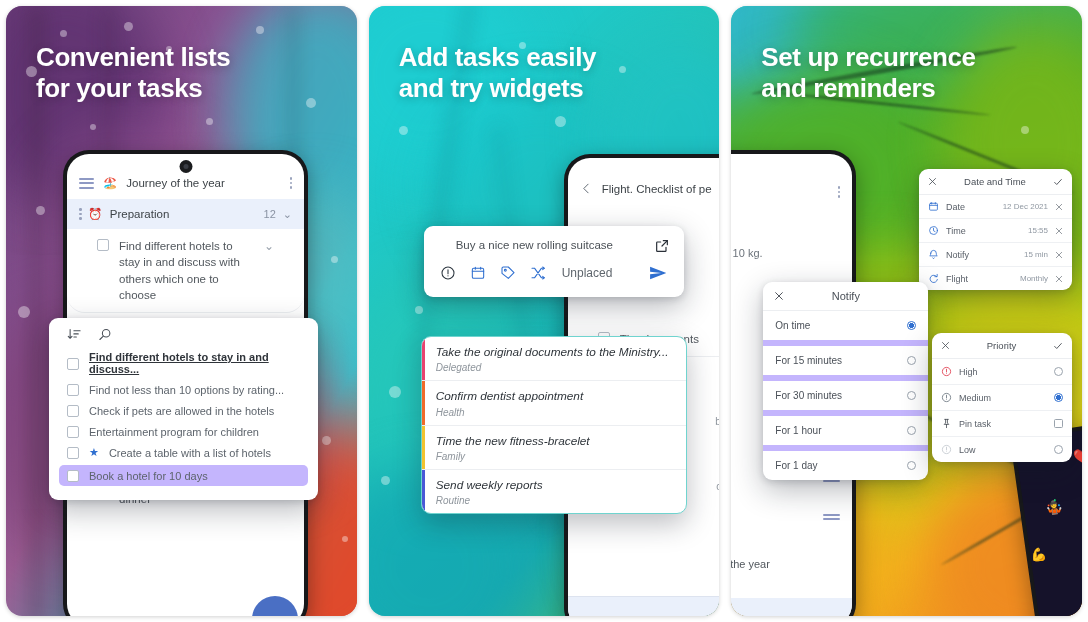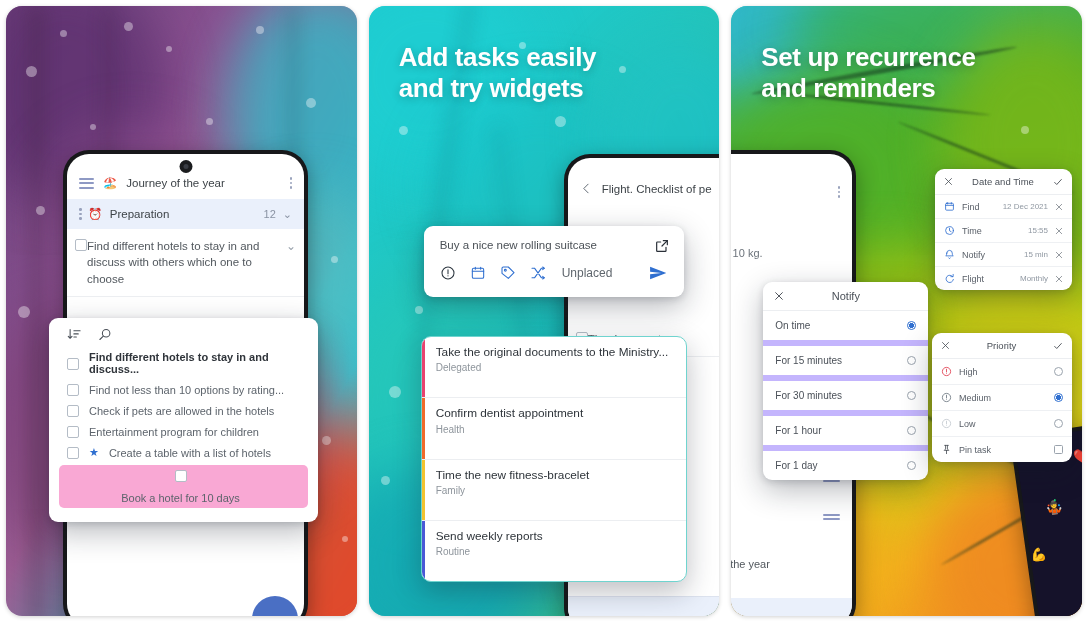--- a/index.html
+++ b/index.html
@@ -94,23 +94,23 @@
 
   .group-row {
     display:flex; align-items:center; gap:7px;
     background:#eaf0fb; padding:8px 12px;
     font-size:11.5px; color:#3d4348;
   }
   .group-count { margin-left:auto; color:#8a93a3; font-size:11px; }
   .chev { color:#8a93a3; font-size:11px; }
 
   .task-row {
-    display:flex; align-items:flex-start; 
-    padding:9px 8px; font-size:11.5px; color:#52585e;
-    border-bottom:1px solid #eceef1; line-height:1.42;
+    display:flex; align-items:flex-start; gap:10px;
+    padding:9px 30px; font-size:11.5px; color:#52585e;
+    border-bottom:1px solid #eceef1; line-height:1.42;border-radius:18px;
   }
   .cb {
     width:12px; height:12px; border:1.4px solid #b4bcc6; border-radius:2px;
     flex:0 0 auto; margin-top:1px; background:#fff;
   }
   .task-row .chev-r { margin-left:auto; color:#9aa3ad; font-size:12px; }
 
   
   .sheet {
     position: absolute;
@@ -120,44 +120,44 @@
     z-index: 20;
     overflow: hidden;
   }
 
   
   .ovl-toolbar { display:flex; align-items:center; gap:16px; padding:9px 18px 5px; }
   .ovl-item {
     display:flex; align-items:center; gap:10px;
     padding:4px 14px 4px 18px; font-size:11px; color:#5d646c;
   }
-  .ovl-item.bold { font-weight: bold; color:#2f343a; }
+  .ovl-item.bold { font-weight: bold; color:#2f343a;text-decoration:underline; }
   .ovl-item.indent { }
-  .ovl-item.sel { background:#f9a8d4; border-radius:5px; margin:2px 10px; padding-left:8px;flex-direction:column;}
+  .ovl-item.sel { background:#c4b5fd; border-radius:5px; margin:2px 10px; padding-left:8px;}
   .star { color:#2f6fd0; font-size:11px; }
 
   
-  .qa-title { padding:13px 16px 6px; font-size:11.5px; color:#4b5157; }
+  .qa-title { padding:13px 16px 6px; font-size:11.5px; color:#4b5157;margin-left:16px; }
   .qa-ext { position:absolute; right:14px; top:12px; }
   .qa-icons { display:flex; align-items:center; gap:14px; padding:6px 16px 14px; }
   .qa-icons .lbl { font-size:12px; color:#5f666d; margin-left:2px; }
   .send { margin-left:auto; }
 
   
   .wdg { border:1.4px solid #6fd4cf; border-radius:10px; overflow:hidden; background:#fff;}
   .wdg-head {
     background:#dfe5f2; display:flex; align-items:center;
     padding:11px 14px; font-size:13px; color:#3f454b;
   }
   .wdg-add {
     margin-left:auto; width:27px; height:27px; border-radius:50%;
     background:#111318; color:#fff; display:flex; align-items:center; justify-content:center;
     font-size:17px; line-height:1; box-shadow:0 0 0 3px rgba(150,120,230,.55);
   }
-  .wdg-row { padding:8px 14px 24px; border-bottom:1px solid #eceef1; position:relative; }
+  .wdg-row { padding:8px 14px 7px; border-bottom:1px solid #eceef1; position:relative;font-style:italic; }
   .wdg-row:last-child { border-bottom:none; }
   .wdg-row .t { font-size:11.8px; color:#2e343a; line-height:1.3; }
   .wdg-row .s { font-size:10px; color:#8e959c; margin-top:2px; }
   .wdg-row .bar { position:absolute; left:0; top:0; bottom:0; width:3px; }
 
   
   .dlg-head {
     display:flex; align-items:center; padding:7px 9px;
     font-size:9.5px; color:#4a5058; border-bottom:1px solid #eceef1;
     font-weight:bold;
@@ -209,20 +209,22 @@
       <div class="speck" style="left:300px;top:92px;width:10px;height:10px"></div>
       <div class="speck" style="left:30px;top:200px;width:9px;height:9px"></div>
       <div class="speck" style="left:12px;top:300px;width:12px;height:12px"></div>
       <div class="speck" style="left:84px;top:118px;width:6px;height:6px"></div>
       <div class="speck" style="left:200px;top:112px;width:7px;height:7px"></div>
       <div class="speck" style="left:325px;top:250px;width:7px;height:7px"></div>
       <div class="speck" style="left:316px;top:430px;width:9px;height:9px"></div>
       <div class="speck" style="left:336px;top:530px;width:6px;height:6px"></div>
     </div>
 
+    <div class="headline">Convenient lists
+for your tasks</div>
 
     <div class="phone" style="left:57px;top:144px;width:245px;height:480px;">
       <div class="phone-screen">
         <div class="notch"></div>
 
         <div class="app-topbar" style="margin-top:12px">
           <span class="hamburger">
               <i></i>
               <i></i>
               <i></i>
@@ -481,21 +483,21 @@
     <div class="phone" style="right:-78px;bottom:-40px;width:135px;height:230px;transform:rotate(-8deg);">
       <div class="phone-screen" style="background:#15122a">
         <div style="position:absolute;left:56px;top:18px;font-size:14px">❤️</div>
         <div style="position:absolute;left:22px;top:64px;font-size:14px">🤹</div>
         <div style="position:absolute;left:0px;top:110px;font-size:13px">💪</div>
         <div style="position:absolute;left:-16px;top:160px;font-size:13px">🎈</div>
         <div style="position:absolute;left:48px;top:150px;font-size:12px;color:#fff;transform:rotate(-28deg)">Wor</div>
       </div>
     </div>
 
-    <div class="sheet" style="right:10px;top:163px;width:137px;">
+    <div class="sheet" style="right:10px;top:163px;width:153px;">
       <div class="dlg-head">
         <span class="ico">
           <svg width="9" height="9" viewBox="0 0 24 24" fill="none" stroke="#4a5058" stroke-width="2.2" stroke-linecap="round">
               <path d="M4 4l16 16M20 4L4 20"></path>
             </svg>
         </span>
         <span class="ttl">Date and Time</span>
         <span class="ico">
           <svg width="10" height="10" viewBox="0 0 24 24" fill="none" stroke="#4a5058" stroke-width="2.2" stroke-linecap="round" stroke-linejoin="round">
               <path d="M4 13l5 5L20 6"></path>
@@ -503,21 +505,21 @@
         </span>
       </div>
       <div class="dlg-row">
         <span class="ico">
           <svg width="11" height="11" viewBox="0 0 24 24" fill="none" stroke="#2f6fd0" stroke-width="1.8" stroke-linecap="round">
               <rect x="3.5" y="5" width="17" height="15" rx="2"></rect>
               <path d="M3.5 9.5h17"></path>
               <path d="M8 3.5v3M16 3.5v3"></path>
             </svg>
         </span>
-        <span>Find</span>
+        <span>Date</span>
         <span class="val">12 Dec 2021</span>
         <span class="x ico">
           <svg width="8" height="8" viewBox="0 0 24 24" fill="none" stroke="#6d747d" stroke-width="2.2" stroke-linecap="round">
               <path d="M4 4l16 16M20 4L4 20"></path>
             </svg>
         </span>
       </div>
       <div class="dlg-row">
         <span class="ico">
           <svg width="11" height="11" viewBox="0 0 24 24" fill="none" stroke="#2f6fd0" stroke-width="1.8" stroke-linecap="round">
@@ -628,34 +630,34 @@
               <circle cx="12" cy="12" r="9"></circle>
               <path d="M12 7v6" stroke-linecap="round"></path>
               <circle cx="12" cy="16.3" r=".9" fill="#6b7480" stroke="none"></circle>
             </svg>
         </span>
         <span>Medium</span>
         <span class="radio on" style="margin-left:auto"></span>
       </div>
       <div class="dlg-row" style="padding:7px 9px">
         <span class="ico">
+          <svg width="11" height="11" viewBox="0 0 24 24" fill="none" stroke="#4a5058" stroke-width="1.8" stroke-linecap="round">
+              <path d="M8 3h8M10 3v8l-3 3h10l-3-3V3M12 14v7"></path>
+            </svg>
+        </span>
+        <span>Pin task</span>
+        <span class="sqbox" style="margin-left:auto"></span>
+      </div>
+      <div class="dlg-row" style="padding:7px 9px">
+        <span class="ico">
           <svg width="11" height="11" viewBox="0 0 24 24" fill="none" stroke="#c2c8ce" stroke-width="1.8">
               <circle cx="12" cy="12" r="9"></circle>
               <path d="M12 7v6" stroke-linecap="round"></path>
               <circle cx="12" cy="16.3" r=".9" fill="#c2c8ce" stroke="none"></circle>
             </svg>
         </span>
         <span>Low</span>
         <span class="radio" style="margin-left:auto"></span>
       </div>
-      <div class="dlg-row" style="padding:7px 9px">
-        <span class="ico">
-          <svg width="11" height="11" viewBox="0 0 24 24" fill="none" stroke="#4a5058" stroke-width="1.8" stroke-linecap="round">
-              <path d="M8 3h8M10 3v8l-3 3h10l-3-3V3M12 14v7"></path>
-            </svg>
-        </span>
-        <span>Pin task</span>
-        <span class="sqbox" style="margin-left:auto"></span>
-      </div>
     </div>
   </div>
 
 </div>
 
 </body></html>

